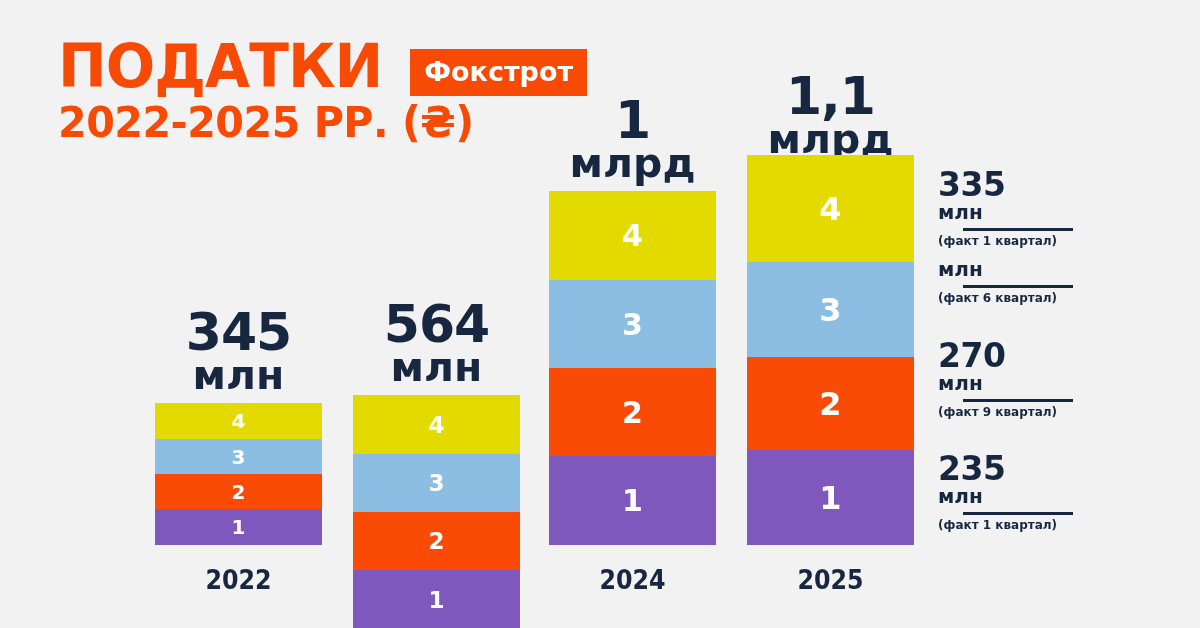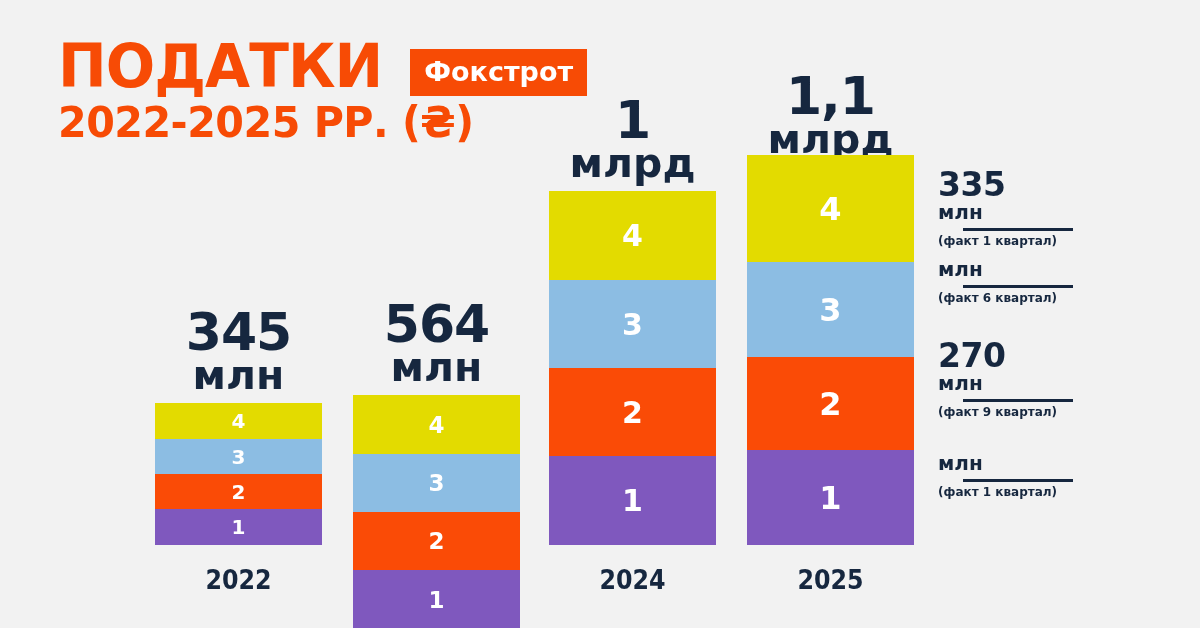--- a/index.html
+++ b/index.html
@@ -295,19 +295,20 @@
         <div class="legend-rule"></div>
         <div class="legend-note">(факт 6 квартал)</div>
       </div>
       <div class="legend-item" style="top: 339px;">
         <div class="legend-num">270</div>
         <div class="legend-unit">млн</div>
         <div class="legend-rule"></div>
         <div class="legend-note">(факт 9 квартал)</div>
       </div>
       <div class="legend-item" style="top: 452px;">
+        <div class="legend-num">235</div>
         <div class="legend-unit">млн</div>
         <div class="legend-rule"></div>
         <div class="legend-note">(факт 1 квартал)</div>
       </div>
     </div>
 
 </div>
 
 </body></html>

